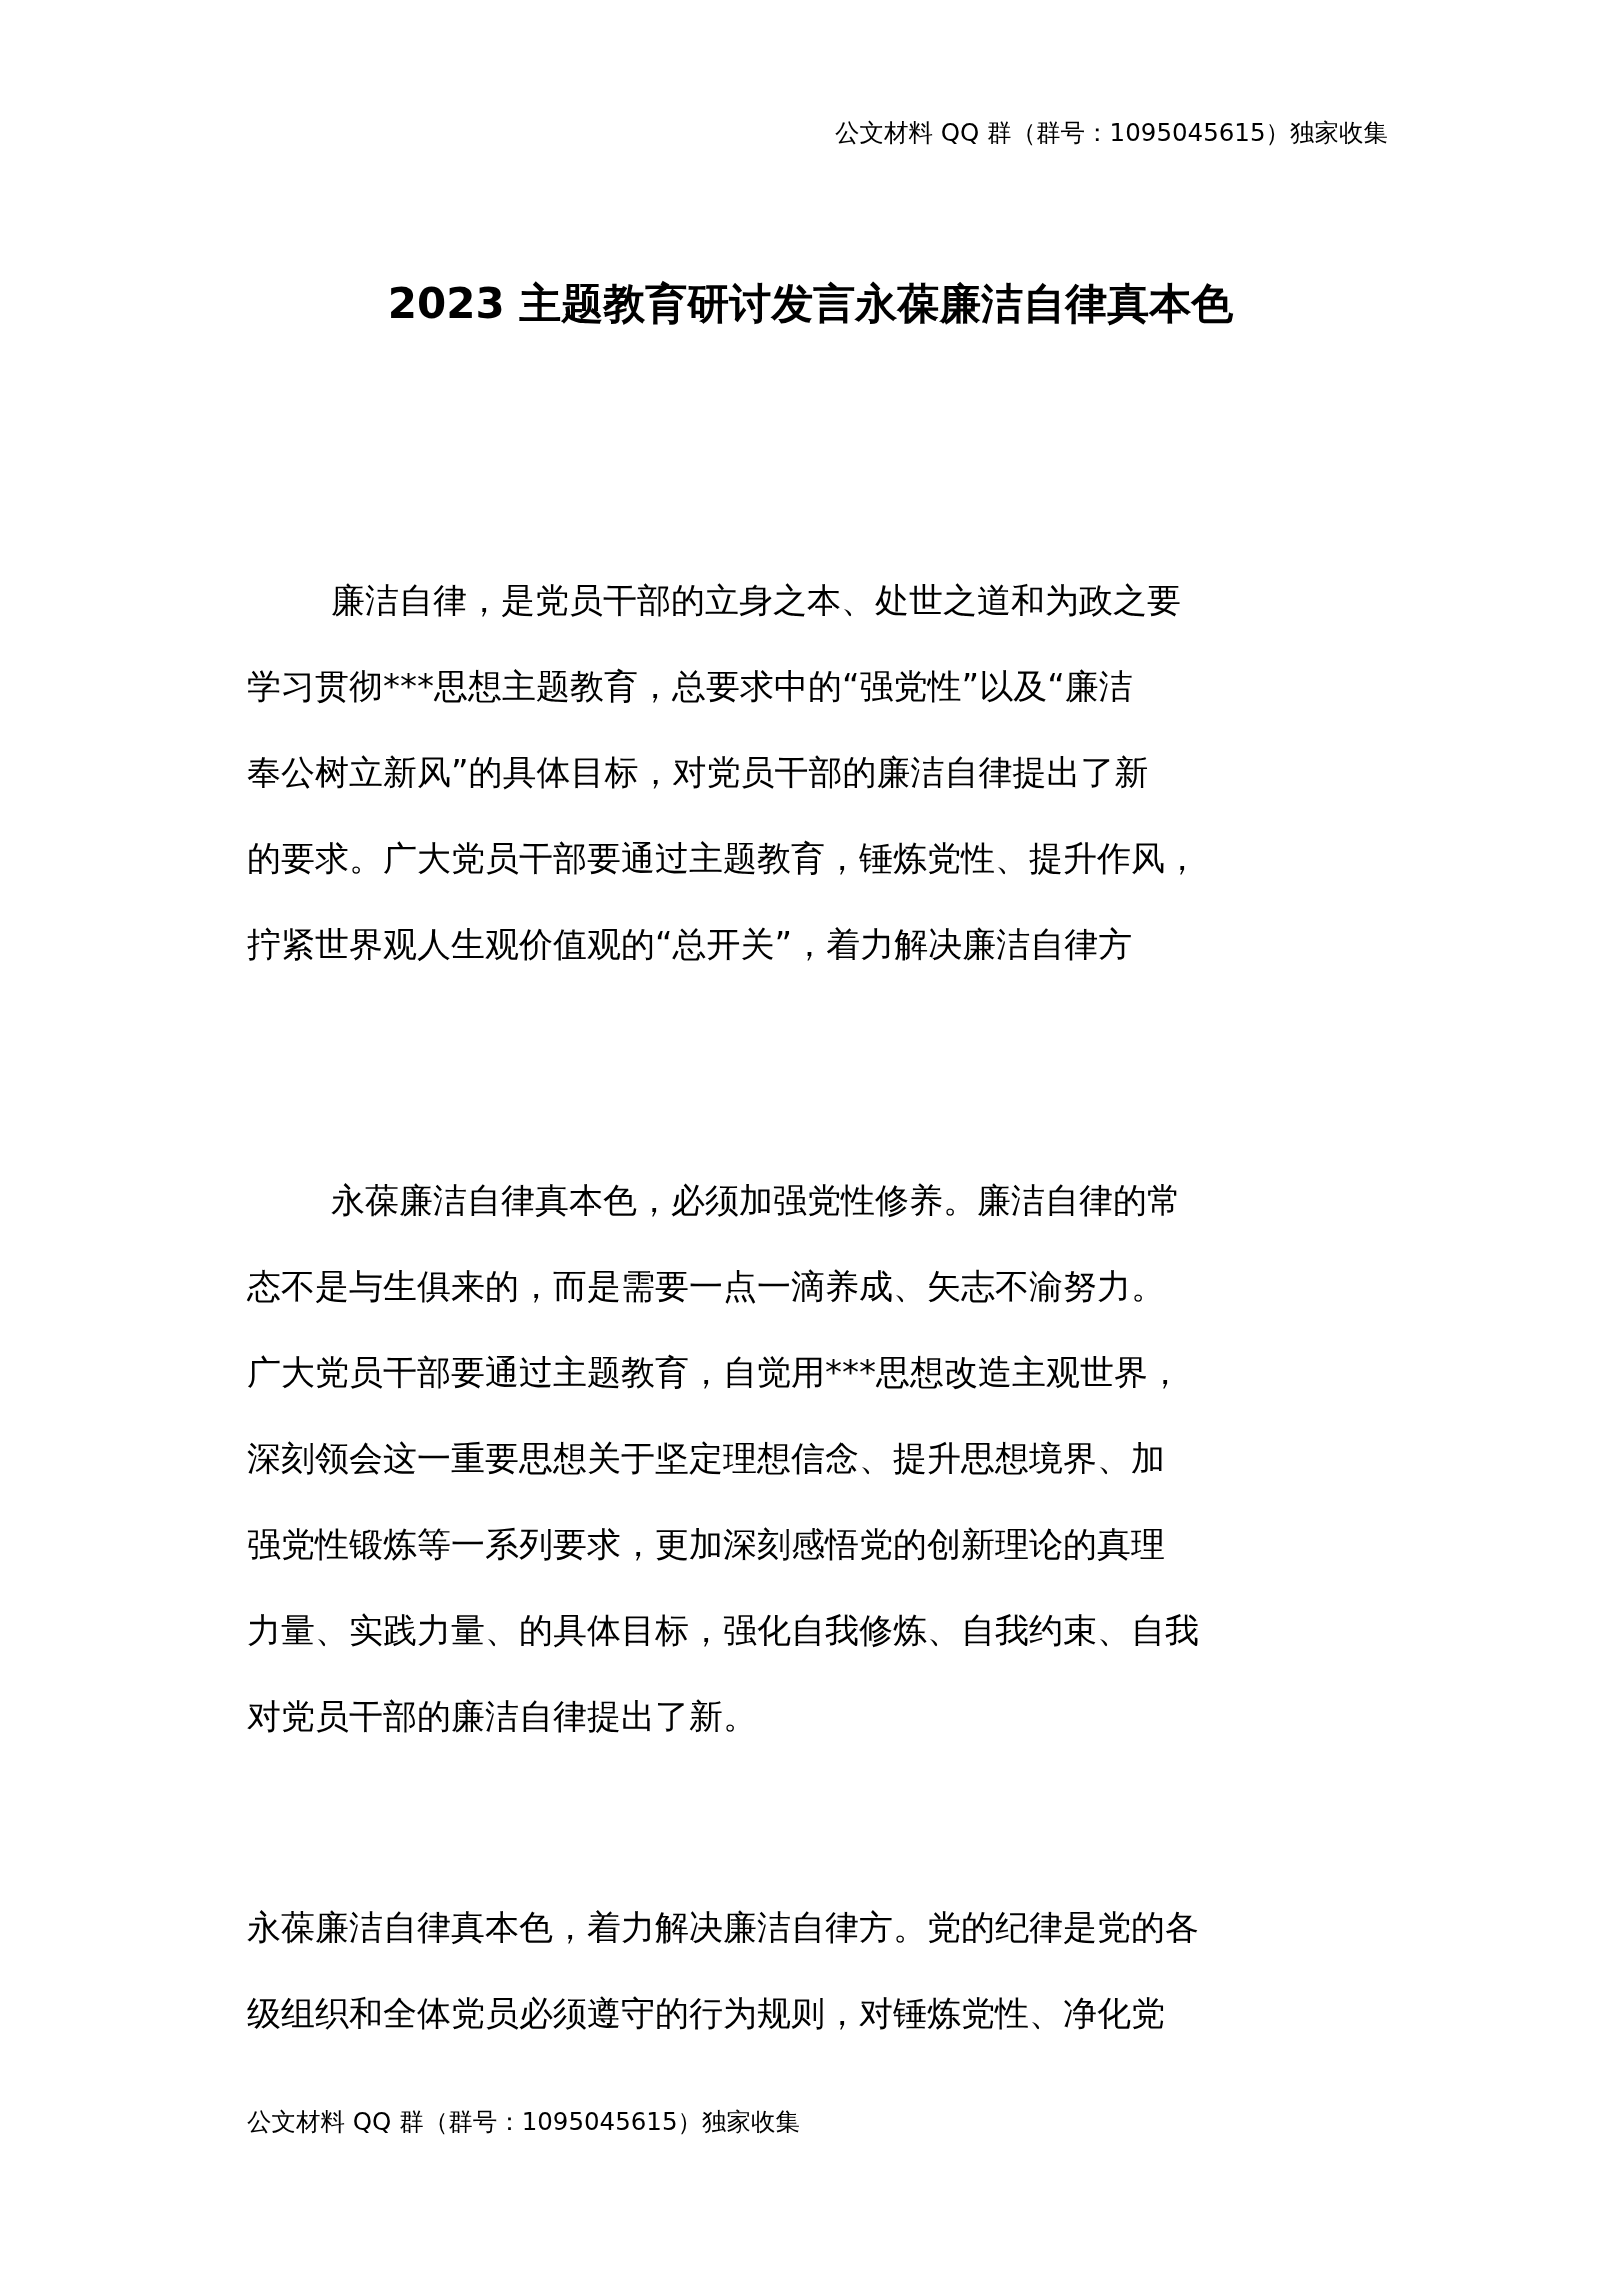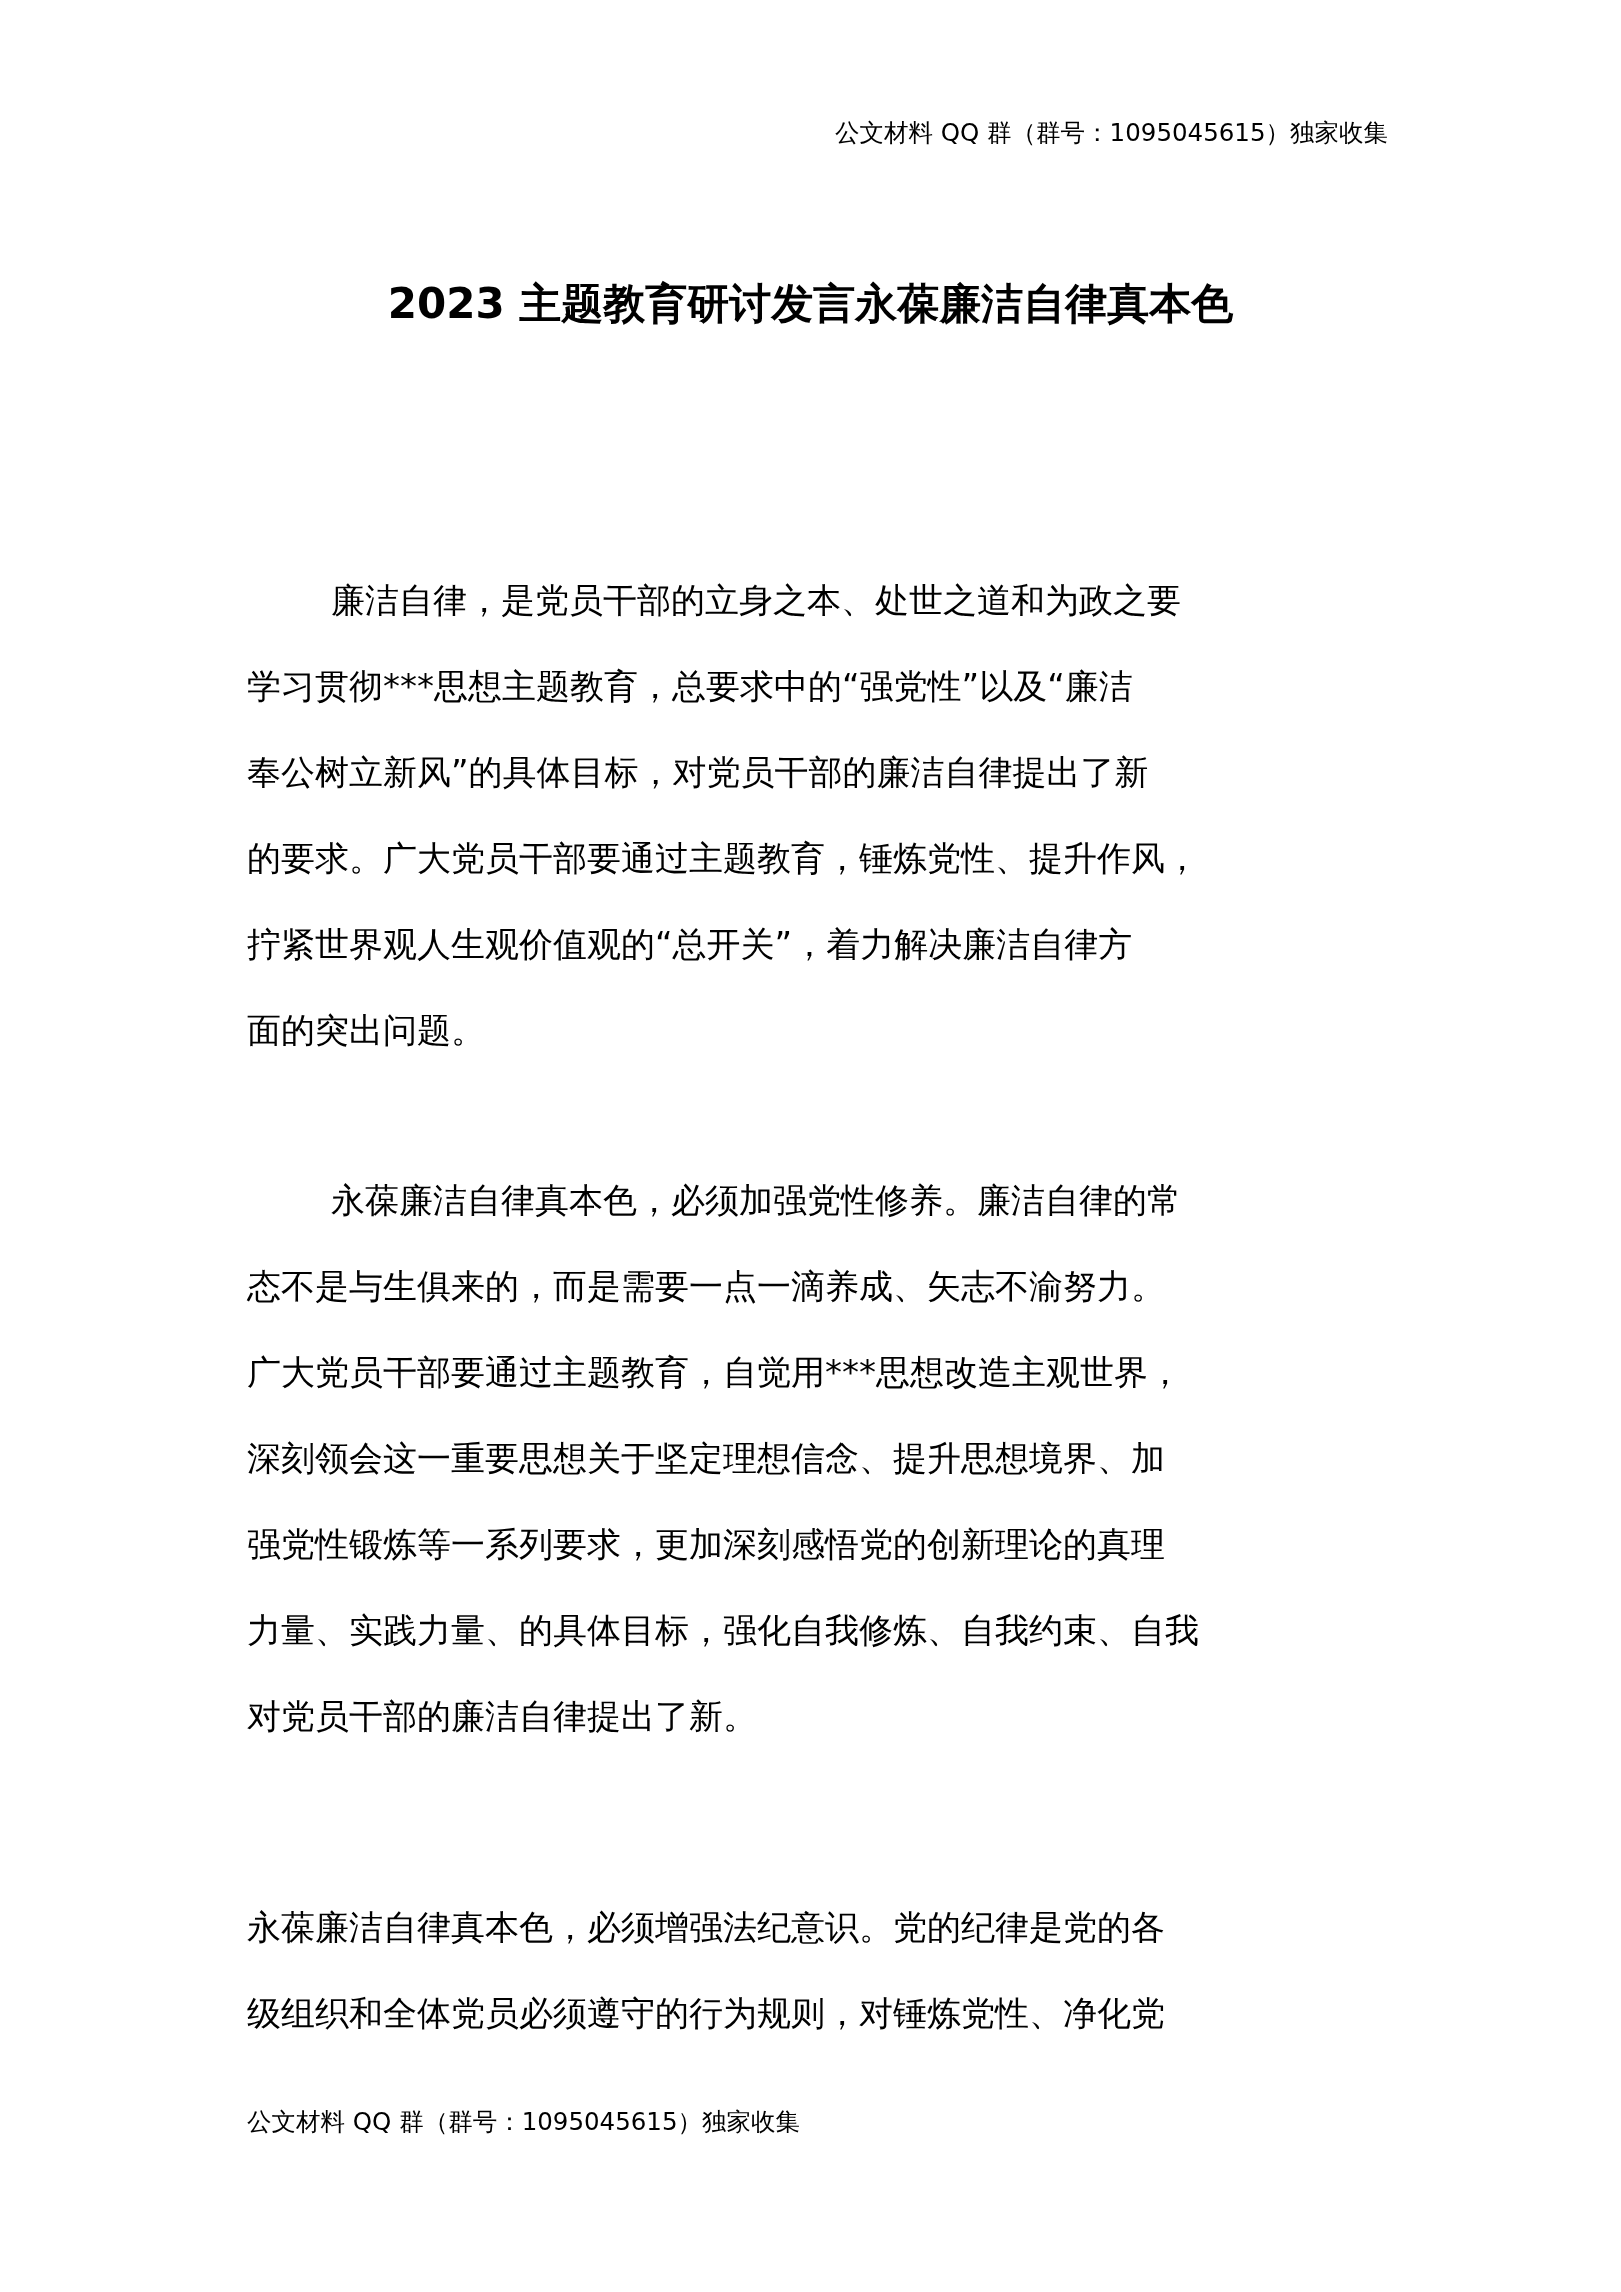--- a/index.html
+++ b/index.html
@@ -67,32 +67,31 @@
 <div class="header-note">公文材料 QQ 群（群号：1095045615）独家收集</div>
 
 <h1 class="doc-title" style="margin:0;">2023 主题教育研讨发言永葆廉洁自律真本色</h1>
 
 <div class="body-text p1">
   <span class="line indent">廉洁自律，是党员干部的立身之本、处世之道和为政之要</span>
   <span class="line">学习贯彻***思想主题教育，总要求中的“强党性”以及“廉洁</span>
   <span class="line">奉公树立新风”的具体目标，对党员干部的廉洁自律提出了新</span>
   <span class="line">的要求。广大党员干部要通过主题教育，锤炼党性、提升作风，</span>
   <span class="line">拧紧世界观人生观价值观的“总开关”，着力解决廉洁自律方</span>
-  <span class="line">面的突出问题。</span>
 </div>
 
 <div class="body-text p2">
   <span class="line indent">永葆廉洁自律真本色，必须加强党性修养。廉洁自律的常</span>
   <span class="line">态不是与生俱来的，而是需要一点一滴养成、矢志不渝努力。</span>
   <span class="line">广大党员干部要通过主题教育，自觉用***思想改造主观世界，</span>
   <span class="line">深刻领会这一重要思想关于坚定理想信念、提升思想境界、加</span>
   <span class="line">强党性锻炼等一系列要求，更加深刻感悟党的创新理论的真理</span>
   <span class="line">力量、实践力量、的具体目标，强化自我修炼、自我约束、自我</span>
   <span class="line">对党员干部的廉洁自律提出了新。</span>
 </div>
 
 <div class="body-text p3">
-  <span class="line">永葆廉洁自律真本色，必须增强法纪意识。党的纪律是党的各</span>
+  <span class="line">永葆廉洁自律真本色，着力解决廉洁自律方。党的纪律是党的各</span>
   <span class="line">级组织和全体党员必须遵守的行为规则，对锤炼党性、净化党</span>
 </div>
 
 <div class="footer-note">公文材料 QQ 群（群号：1095045615）独家收集</div>
 
 
 </body></html>

